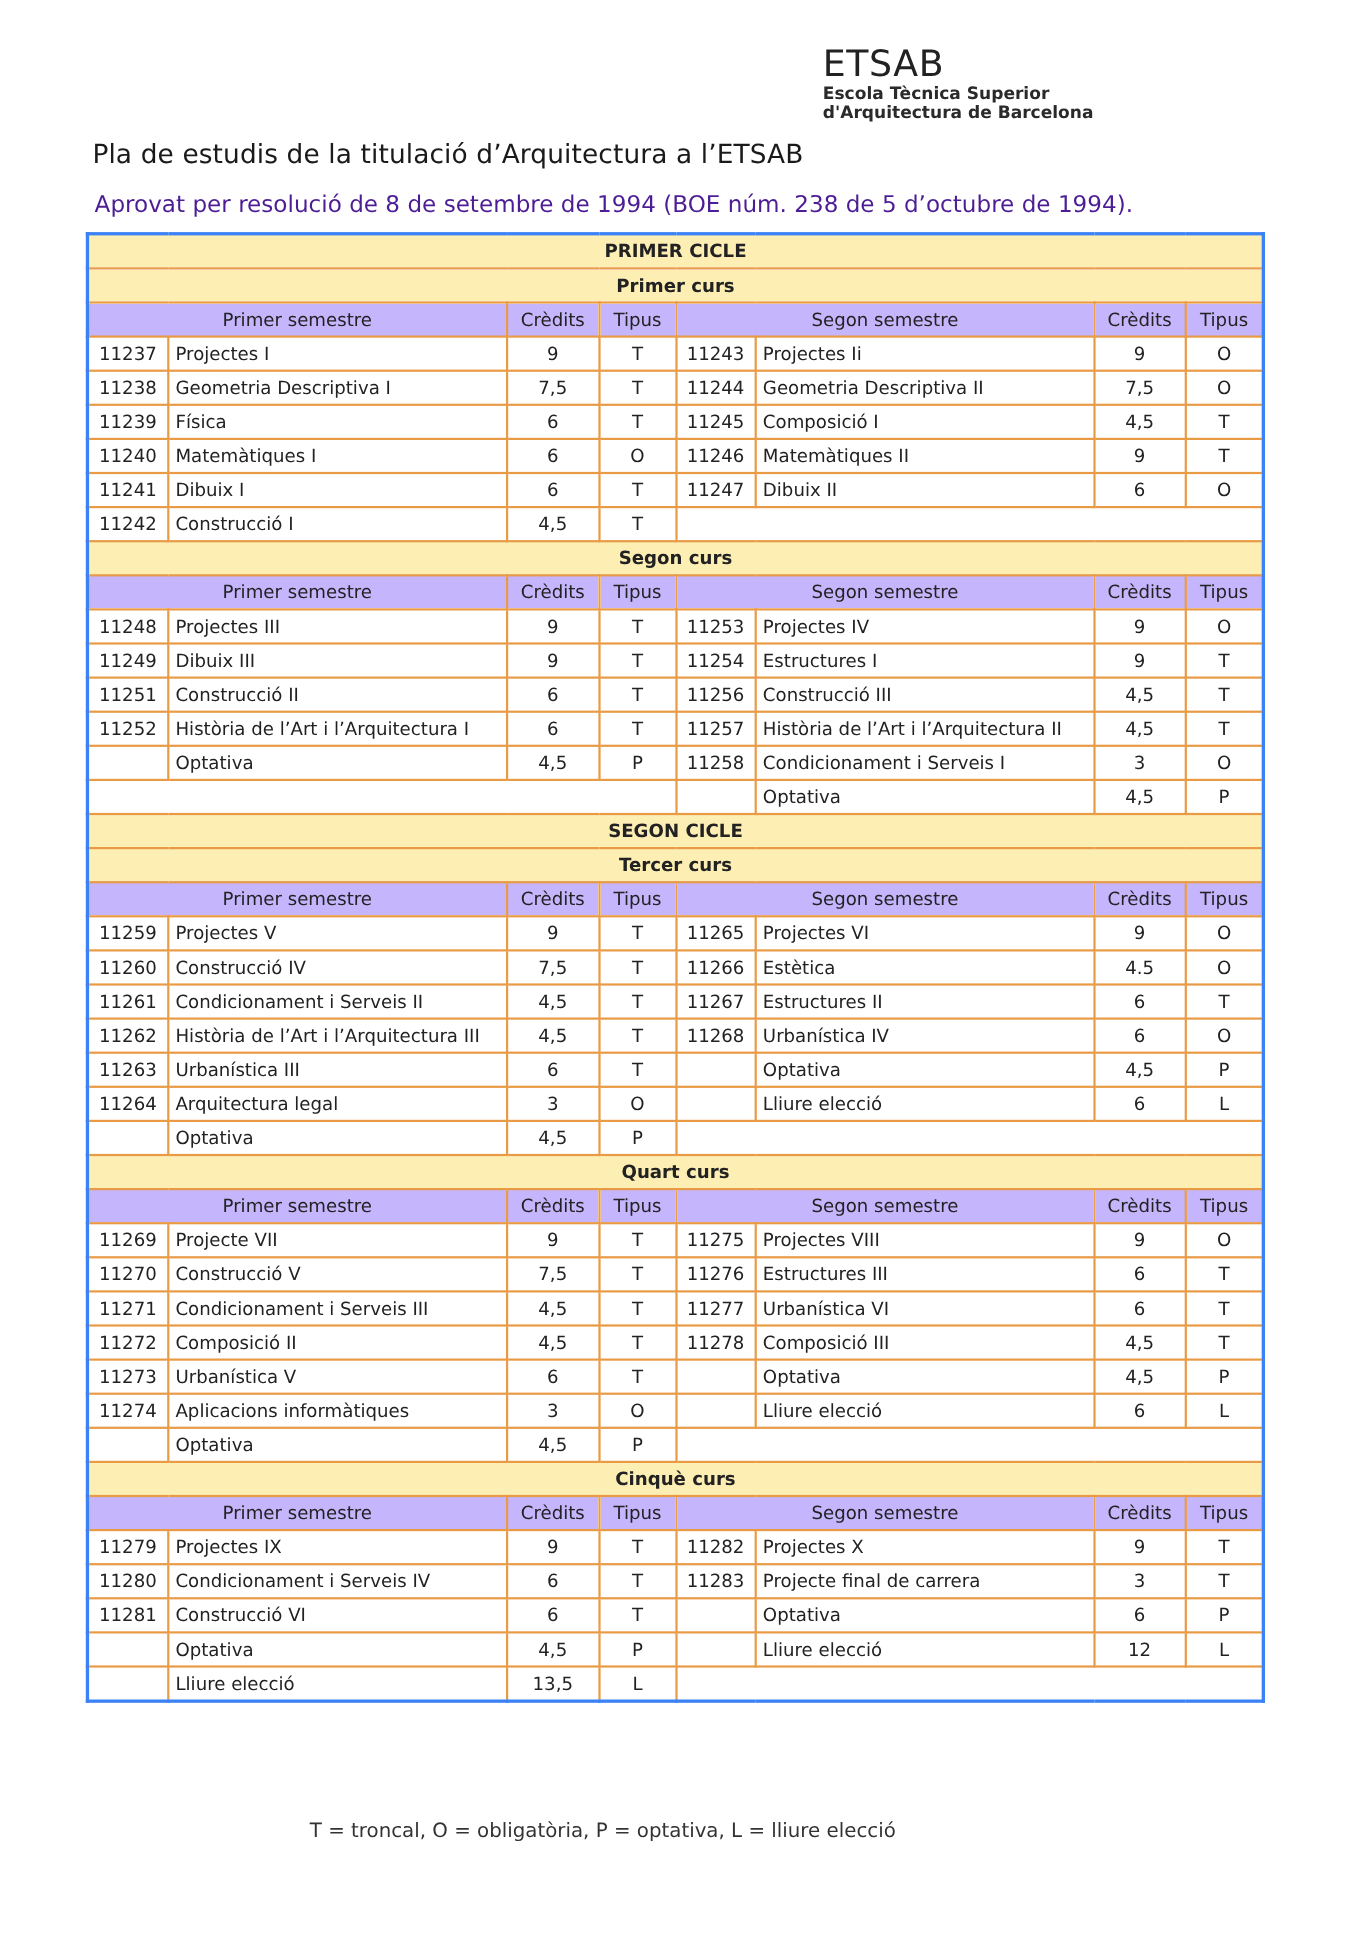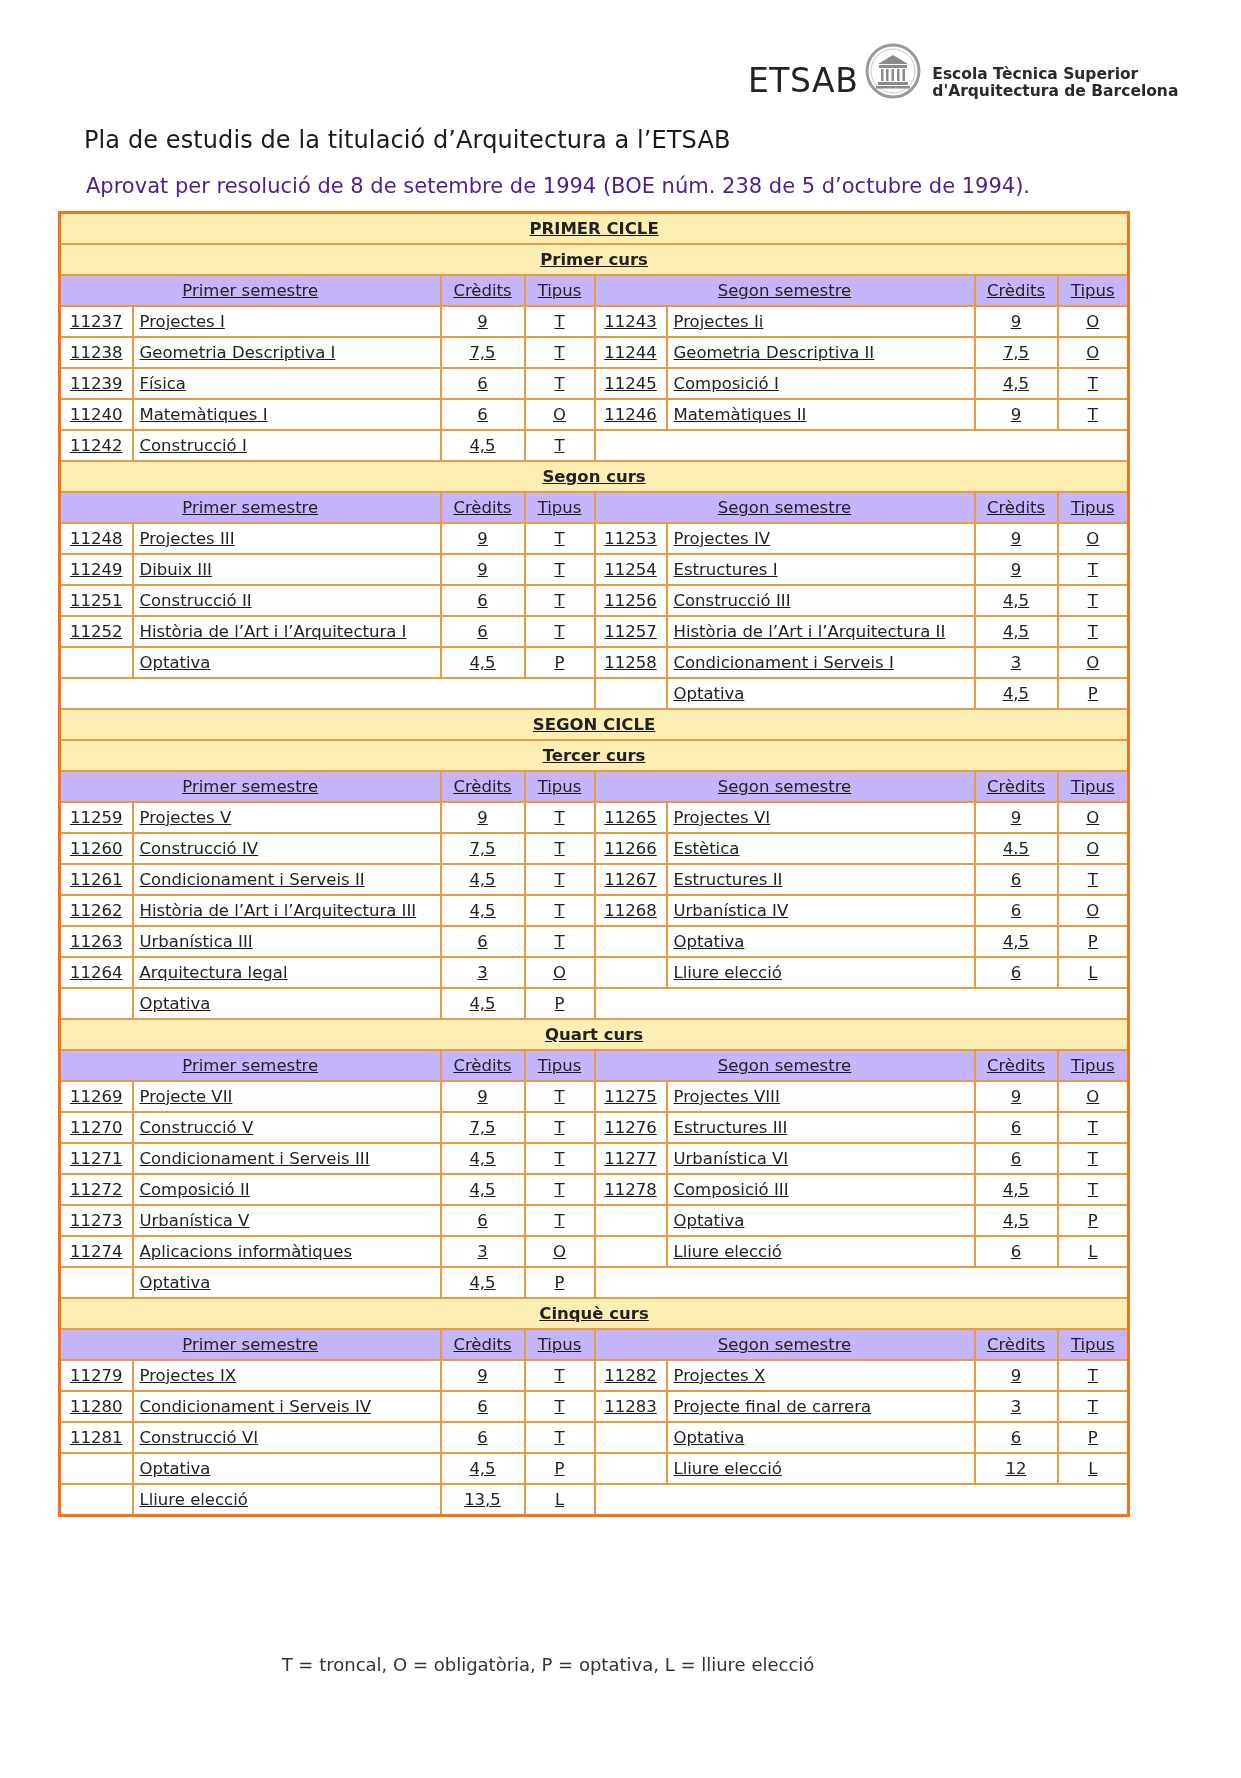--- a/index.html
+++ b/index.html
@@ -1,23 +1,23 @@
 <!DOCTYPE html>
 <html><head>
 <meta charset="utf-8">
 <style>
   html, body { margin: 0; padding: 0; background: #ffffff; }
   body { width: 1241px; height: 1778px; position: relative; font-family: "DejaVu Sans", sans-serif; color: #1a1a1a; overflow: hidden; }
-  .logo { position: absolute; left: 748px; top: 38px; height: 62px; display: flex; align-items: flex-end; }
+  .logo { position: absolute; left: 748px; top: 38px; height: 62px; display: flex; align-items: flex-start; flex-direction: column; }
   .logo-text { font-family: "DejaVu Sans", sans-serif; font-size: 33px; color: #222; letter-spacing: 0.5px; margin-right: 6px; }
   .logo-emblem { width: 58px; height: 58px; margin-right: 10px; }
   .logo-school { font-family: "DejaVu Sans", sans-serif; font-weight: bold; font-size: 15.5px; line-height: 17px; color: #2a2a2a; }
   .title { position: absolute; left: 84px; top: 126px; font-size: 24px; font-weight: normal; color: #1a1a1a; letter-spacing: 0.1px; }
   .subtitle { position: absolute; left: 86px; top: 174px; font-size: 21px; color: #4c1d95; }
-  table.plan { position: absolute; left: 58px; top: 211px; width: 1069px; border-collapse: collapse; table-layout: fixed; border: 3px solid #f97316; text-decoration: underline; }
+  table.plan { position: absolute; left: 78px; top: 211px; width: 1069px; border-collapse: collapse; table-layout: fixed; border: 3px solid #3b82f6; }
   table.plan td { border: 2px solid #e89a45; height: 29px; padding: 0 6px; font-size: 16.5px; white-space: nowrap; overflow: hidden; color: #222; }
   .band td { background: #fdeeb4; text-align: center; font-weight: bold; font-size: 15px; }
   .head td { background: #c4b5fd; text-align: center; font-size: 16.5px; }
   td.code { text-align: center; }
   td.name { text-align: left; padding-left: 3px; }
   td.cred, td.tip { text-align: center; }
   .legend { position: absolute; left: 0; width: 1096px; top: 1654px; text-align: center; font-size: 18px; color: #333; }
 </style>
 </head>
 <body>
@@ -106,20 +106,30 @@
         <td class="code">11240</td>
         <td class="name">Matemàtiques I</td>
         <td class="cred">6</td>
         <td class="tip">O</td>
         <td class="code">11246</td>
         <td class="name">Matemàtiques II</td>
         <td class="cred">9</td>
         <td class="tip">T</td>
       </tr>
       <tr>
+        <td class="code">11241</td>
+        <td class="name">Dibuix I</td>
+        <td class="cred">6</td>
+        <td class="tip">T</td>
+        <td class="code">11247</td>
+        <td class="name">Dibuix II</td>
+        <td class="cred">6</td>
+        <td class="tip">O</td>
+      </tr>
+      <tr>
         <td class="code">11242</td>
         <td class="name">Construcció I</td>
         <td class="cred">4,5</td>
         <td class="tip">T</td>
         <td colspan="4"></td>
       </tr>
       <tr class="band">
         <td colspan="8">Segon curs</td>
       </tr>
       <tr class="head">

